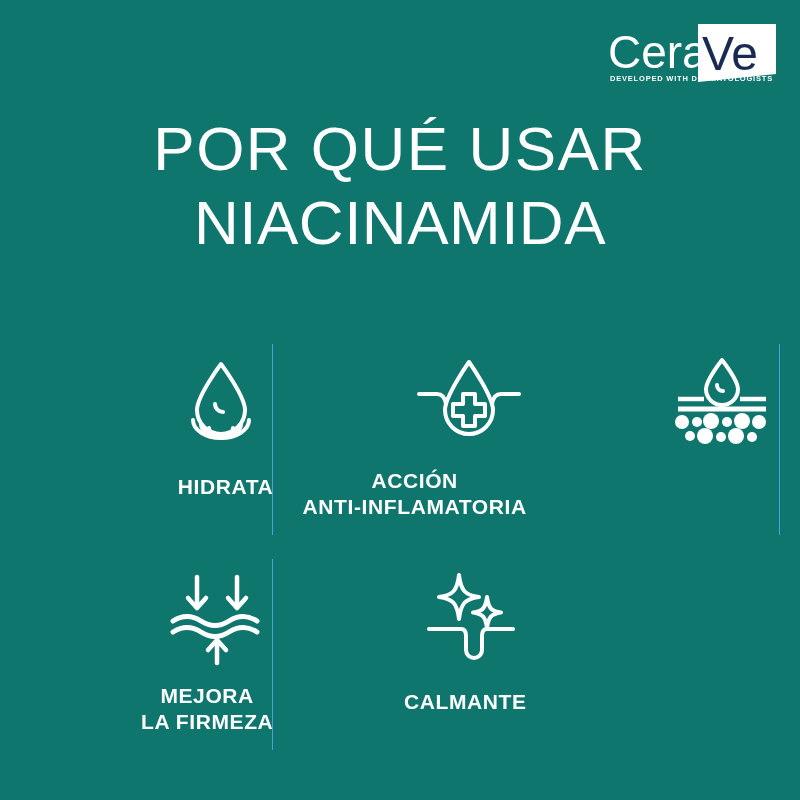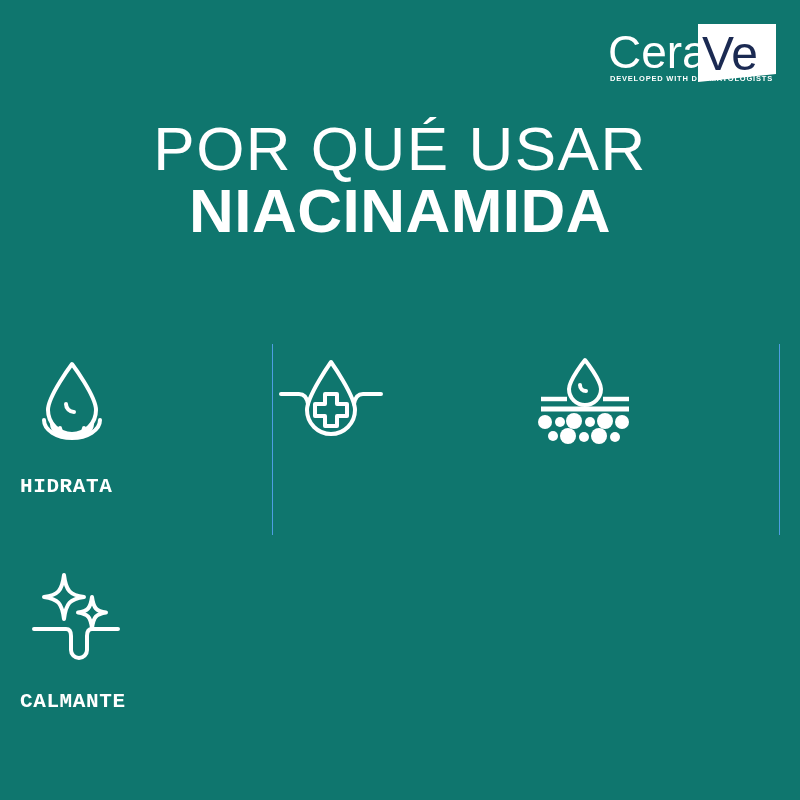--- a/index.html
+++ b/index.html
@@ -41,44 +41,43 @@
     display: block;
     color: #ffffff;
     font-size: 62px;
     font-weight: 300;
     letter-spacing: 1.5px;
   }
   .title-line2 {
     display: block;
     color: #ffffff;
     font-size: 62px;
-    font-weight: 700;
+    font-weight: 400;
     letter-spacing: 0.5px;
-    margin-top: 0;
+    margin-top: 12px;
   }
 
   
   .grid {
     position: absolute;
     top: 330px;
     left: 20px;
     width: 760px;
     display: grid;
     grid-template-columns: repeat(3, 1fr);
     grid-template-rows: 215px 215px;
   }
   .cell {
     position: relative;
     display: flex;
     flex-direction: column;
-    align-items: flex-start;
+    align-items: flex-end;
     justify-content: flex-start;
     padding-top: 18px;
     box-sizing: border-box;
-    font-family: Liberation Mono, monospace;
   }
   
   .cell.div-right::after {
     content: "";
     position: absolute;
     right: 0;
     top: 14px;
     bottom: 10px;
     width: 1px;
     background: #4e9ee2;
@@ -145,20 +144,22 @@
         <svg width="116" height="104" viewBox="0 0 116 104" fill="none" stroke="#ffffff" stroke-width="4" stroke-linecap="round" stroke-linejoin="round">
 
           <path d="M8 42 H26 c6 0 8 4 9 10"></path>
           <path d="M108 42 H90 c-6 0 -8 4 -9 10"></path>
 
           <path d="M58 10 C58 10 82 44 82 58 a24 24 0 0 1 -48 0 C34 44 58 10 58 10 Z"></path>
 
           <path d="M52 42 h12 v10 h10 v12 h-10 v10 h-12 v-10 h-10 v-12 h10 Z"></path>
         </svg>
       </div>
+      <div class="cell-label">ACCIÓN
+ANTI-INFLAMATORIA</div>
     </div>
 
     <div class="cell div-right two-line">
       <div class="icon-wrap">
         <svg width="116" height="104" viewBox="0 0 116 104" fill="none">
           <g stroke="#ffffff" stroke-width="4" stroke-linecap="round" stroke-linejoin="round" fill="none">
             <path d="M58 8 C58 8 74 28 74 37 a16 16 0 0 1 -32 0 C42 28 58 8 58 8 Z"></path>
             <path d="M53 33 a6 6 0 0 0 6 6"></path>
           </g>
 
@@ -179,20 +180,40 @@
             <circle cx="26" cy="84" r="5"></circle>
             <circle cx="41" cy="84" r="8"></circle>
             <circle cx="57" cy="85" r="5"></circle>
             <circle cx="72" cy="84" r="8"></circle>
             <circle cx="88" cy="85" r="5"></circle>
           </g>
         </svg>
       </div>
     </div>
 
+    <div class="cell div-right two-line">
+      <div class="icon-wrap">
+        <svg width="112" height="104" viewBox="0 0 112 104" fill="none" stroke="#ffffff" stroke-width="4.5" stroke-linecap="round" stroke-linejoin="round">
+
+          <line x1="36" y1="10" x2="36" y2="40"></line>
+          <polyline points="27,31 36,41 45,31"></polyline>
+
+          <line x1="76" y1="10" x2="76" y2="40"></line>
+          <polyline points="67,31 76,41 85,31"></polyline>
+
+          <path d="M12 54 q14 -9 28 0 t28 0 t28 0" stroke-width="5"></path>
+          <path d="M12 65 q14 -9 28 0 t28 0 t28 0" stroke-width="5"></path>
+
+          <line x1="56" y1="96" x2="56" y2="74"></line>
+          <polyline points="47,83 56,73 65,83"></polyline>
+        </svg>
+      </div>
+      <div class="cell-label">MEJORA
+LA FIRMEZA</div>
+    </div>
 
     <div class="cell">
       <div class="icon-wrap">
         <svg width="112" height="104" viewBox="0 0 112 104" fill="none" stroke="#ffffff" stroke-width="4" stroke-linecap="round" stroke-linejoin="round">
 
           <path d="M44 8 C46 24 50 28 64 30 C50 32 46 36 44 52 C42 36 38 32 24 30 C38 28 42 24 44 8 Z"></path>
 
           <path d="M72 30 C73.5 41 76 44 86 45.5 C76 47 73.5 50 72 61 C70.5 50 68 47 58 45.5 C68 44 70.5 41 72 30 Z"></path>
 
           <path d="M14 62 H46 c4 0 5 3 5 7 v14 a8 8 0 0 0 16 0 v-14 c0 -4 1 -7 5 -7 H98"></path>

